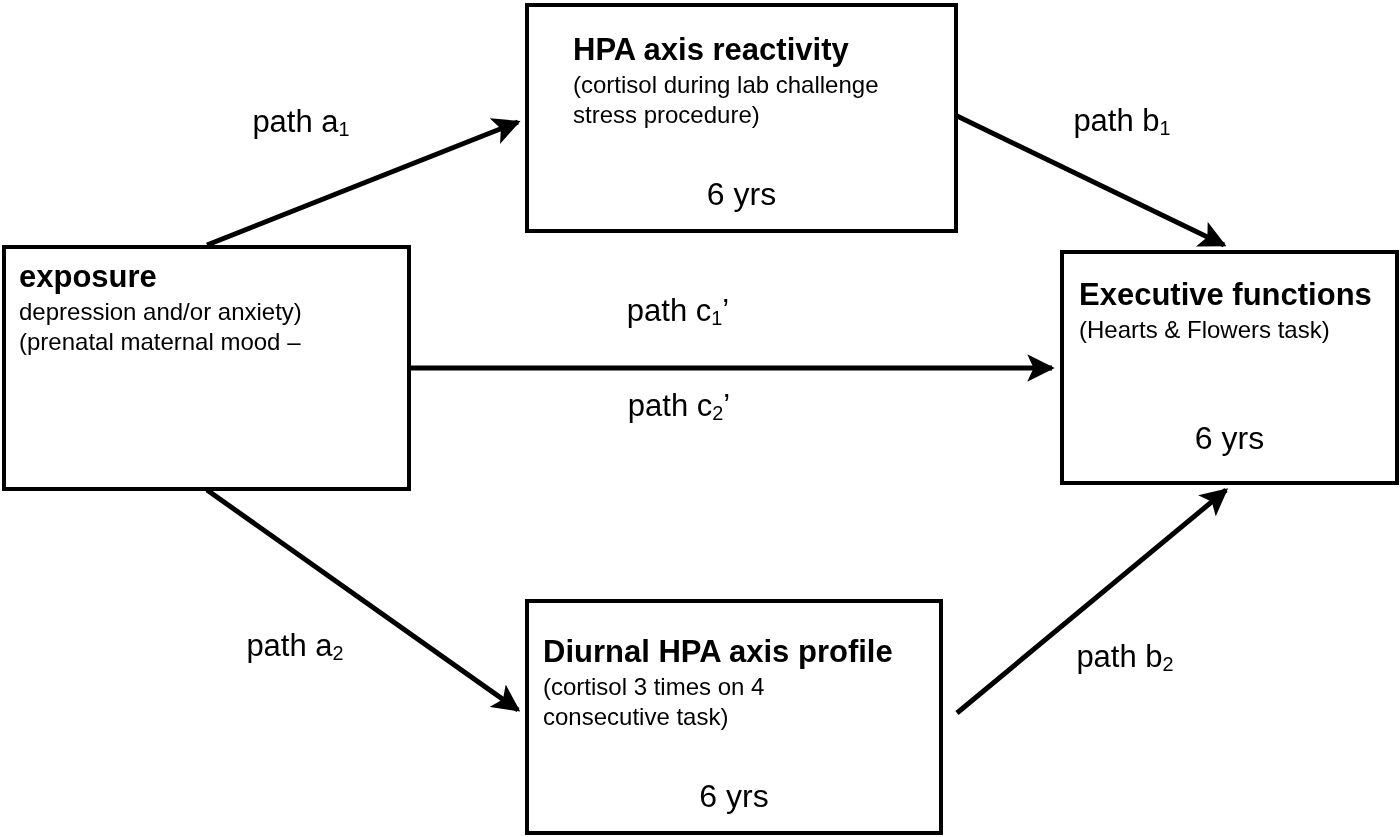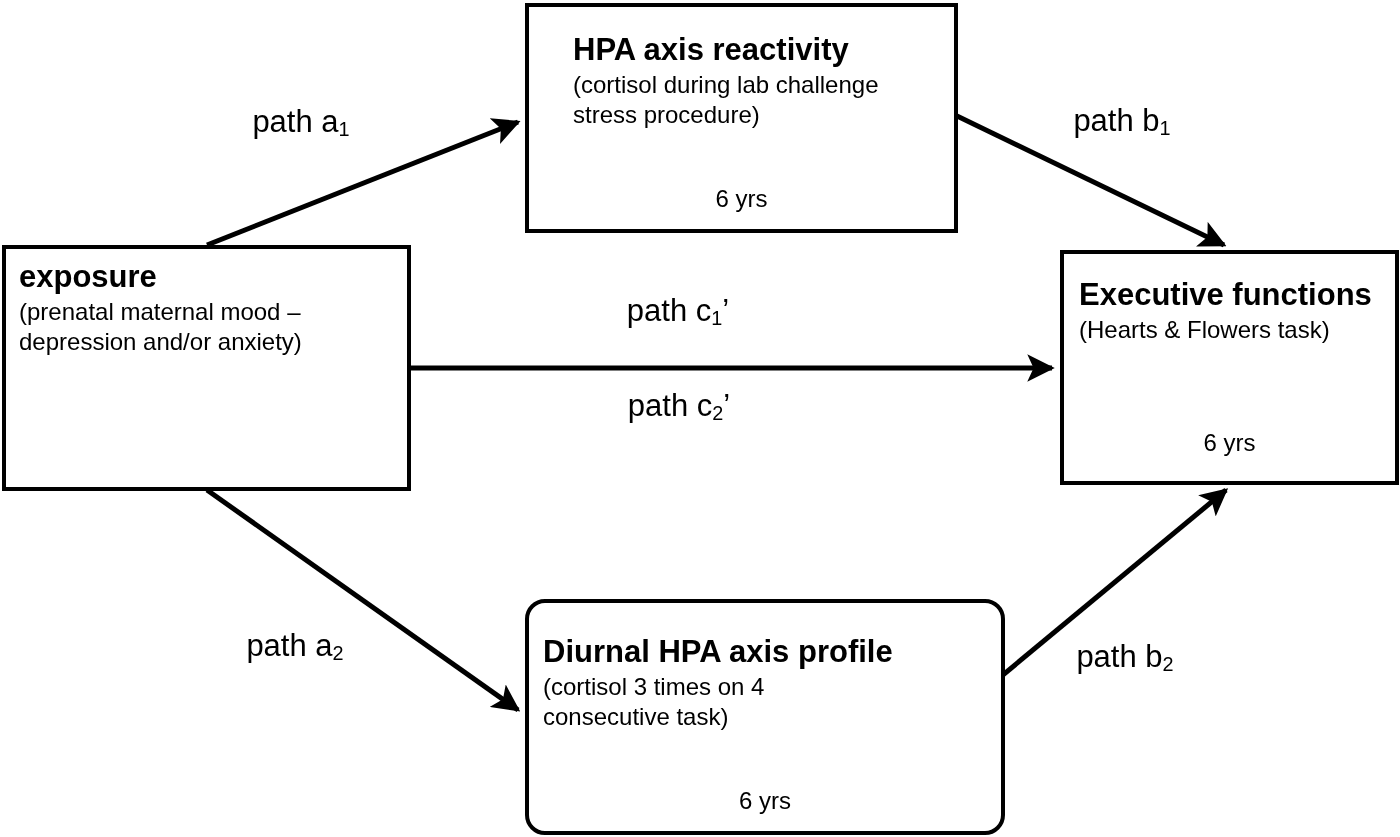--- a/index.html
+++ b/index.html
@@ -33,42 +33,42 @@
     font-size: 31px;
     line-height: 41px;
     letter-spacing: 0;
   }
   .box-sub {
     font-size: 24px;
     line-height: 30px;
   }
   .box-timing {
     position: absolute;
-    font-size: 24px;
+    font-size: 32px;
   }
   .timing-center {
     left: 0;
     right: 0;
     bottom: 16px;
     text-align: center;
   }
   .timing-right {
     right: 24px;
     bottom: 14px;
     text-align: right;
   }
   .box-timing sup {
     font-size: 0.62em;
     line-height: 0;
   }
   
   #box-hpa-reactivity   { left: 525px; top: 3px;   width: 433px; height: 230px; padding: 22px 18px 0 44px; }
   #box-prenatal-stress  { left: 2px;   top: 245px; width: 409px; height: 246px; padding: 7px 18px 0 13px; }
   #box-executive        { left: 1060px;top: 250px; width: 339px; height: 235px; padding: 20px 8px 0 15px; }
-  #box-diurnal-hpa      { left: 525px; top: 599px; width: 480px; height: 236px; padding: 28px 18px 2px 14px; border-radius: 20px; }
+  #box-diurnal-hpa      { left: 525px; top: 599px; width: 418px; height: 236px; padding: 28px 18px 2px 14px; }
   #box-executive .box-timing { bottom: 24px; }
   
   .path-label {
     position: absolute;
     font-size: 31px;
     white-space: nowrap;
     transform: translate(-50%, -50%);
   }
   .path-label sub {
     font-size: 0.64em;
@@ -104,22 +104,22 @@
 
   <div class="box" id="box-hpa-reactivity">
     <div class="box-title">HPA axis reactivity</div>
     <div class="box-sub">(cortisol during lab challenge</div>
     <div class="box-sub">stress procedure)</div>
     <div class="box-timing timing-center">6 yrs</div>
   </div>
 
   <div class="box" id="box-prenatal-stress">
     <div class="box-title">exposure</div>
+    <div class="box-sub">depression and/or anxiety)</div>
     <div class="box-sub">(prenatal maternal mood –</div>
-    <div class="box-sub">depression and/or anxiety)</div>
   </div>
 
   <div class="box" id="box-executive">
     <div class="box-title">Executive functions</div>
     <div class="box-sub">(Hearts &amp; Flowers task)</div>
     <div class="box-timing timing-center">6 yrs</div>
   </div>
 
   <div class="box" id="box-diurnal-hpa">
     <div class="box-title">Diurnal HPA axis profile</div>

